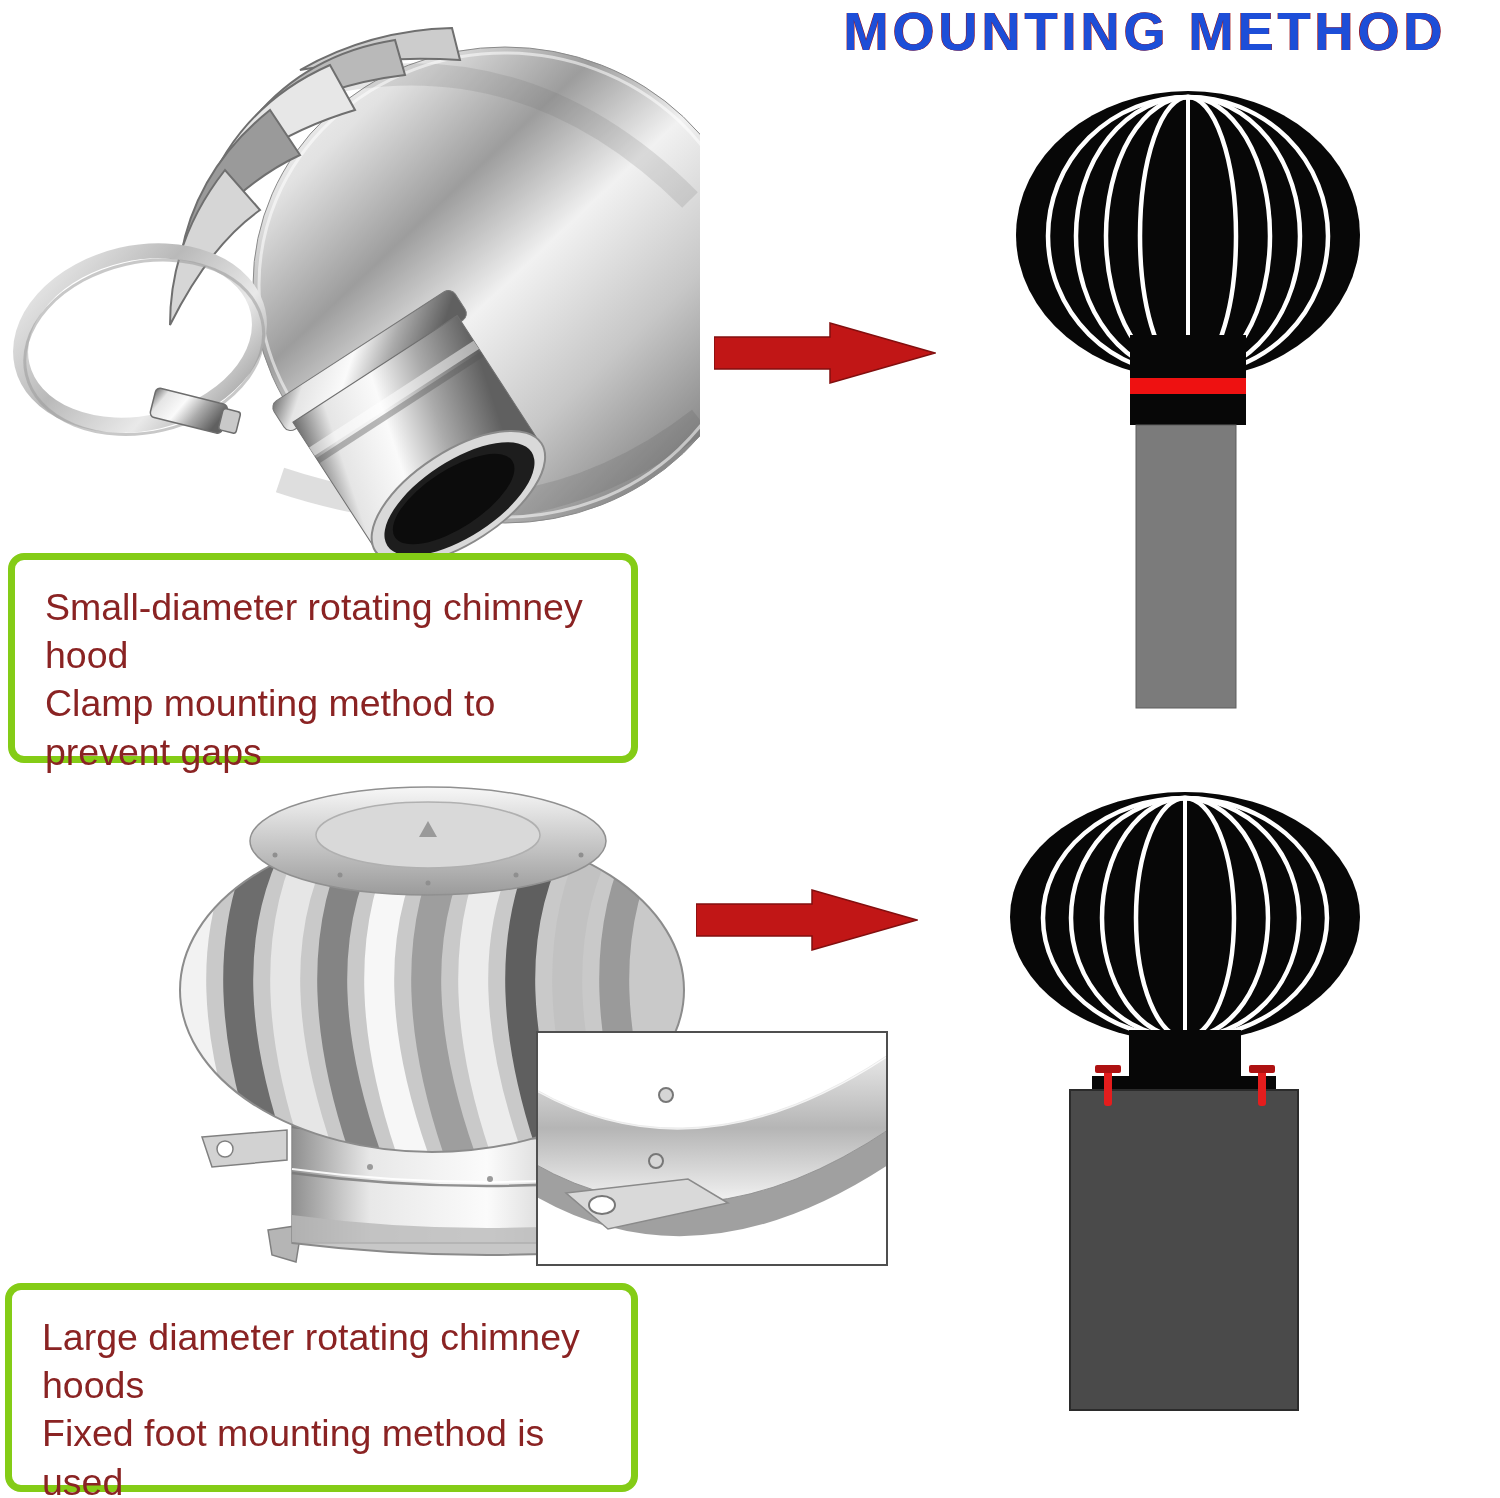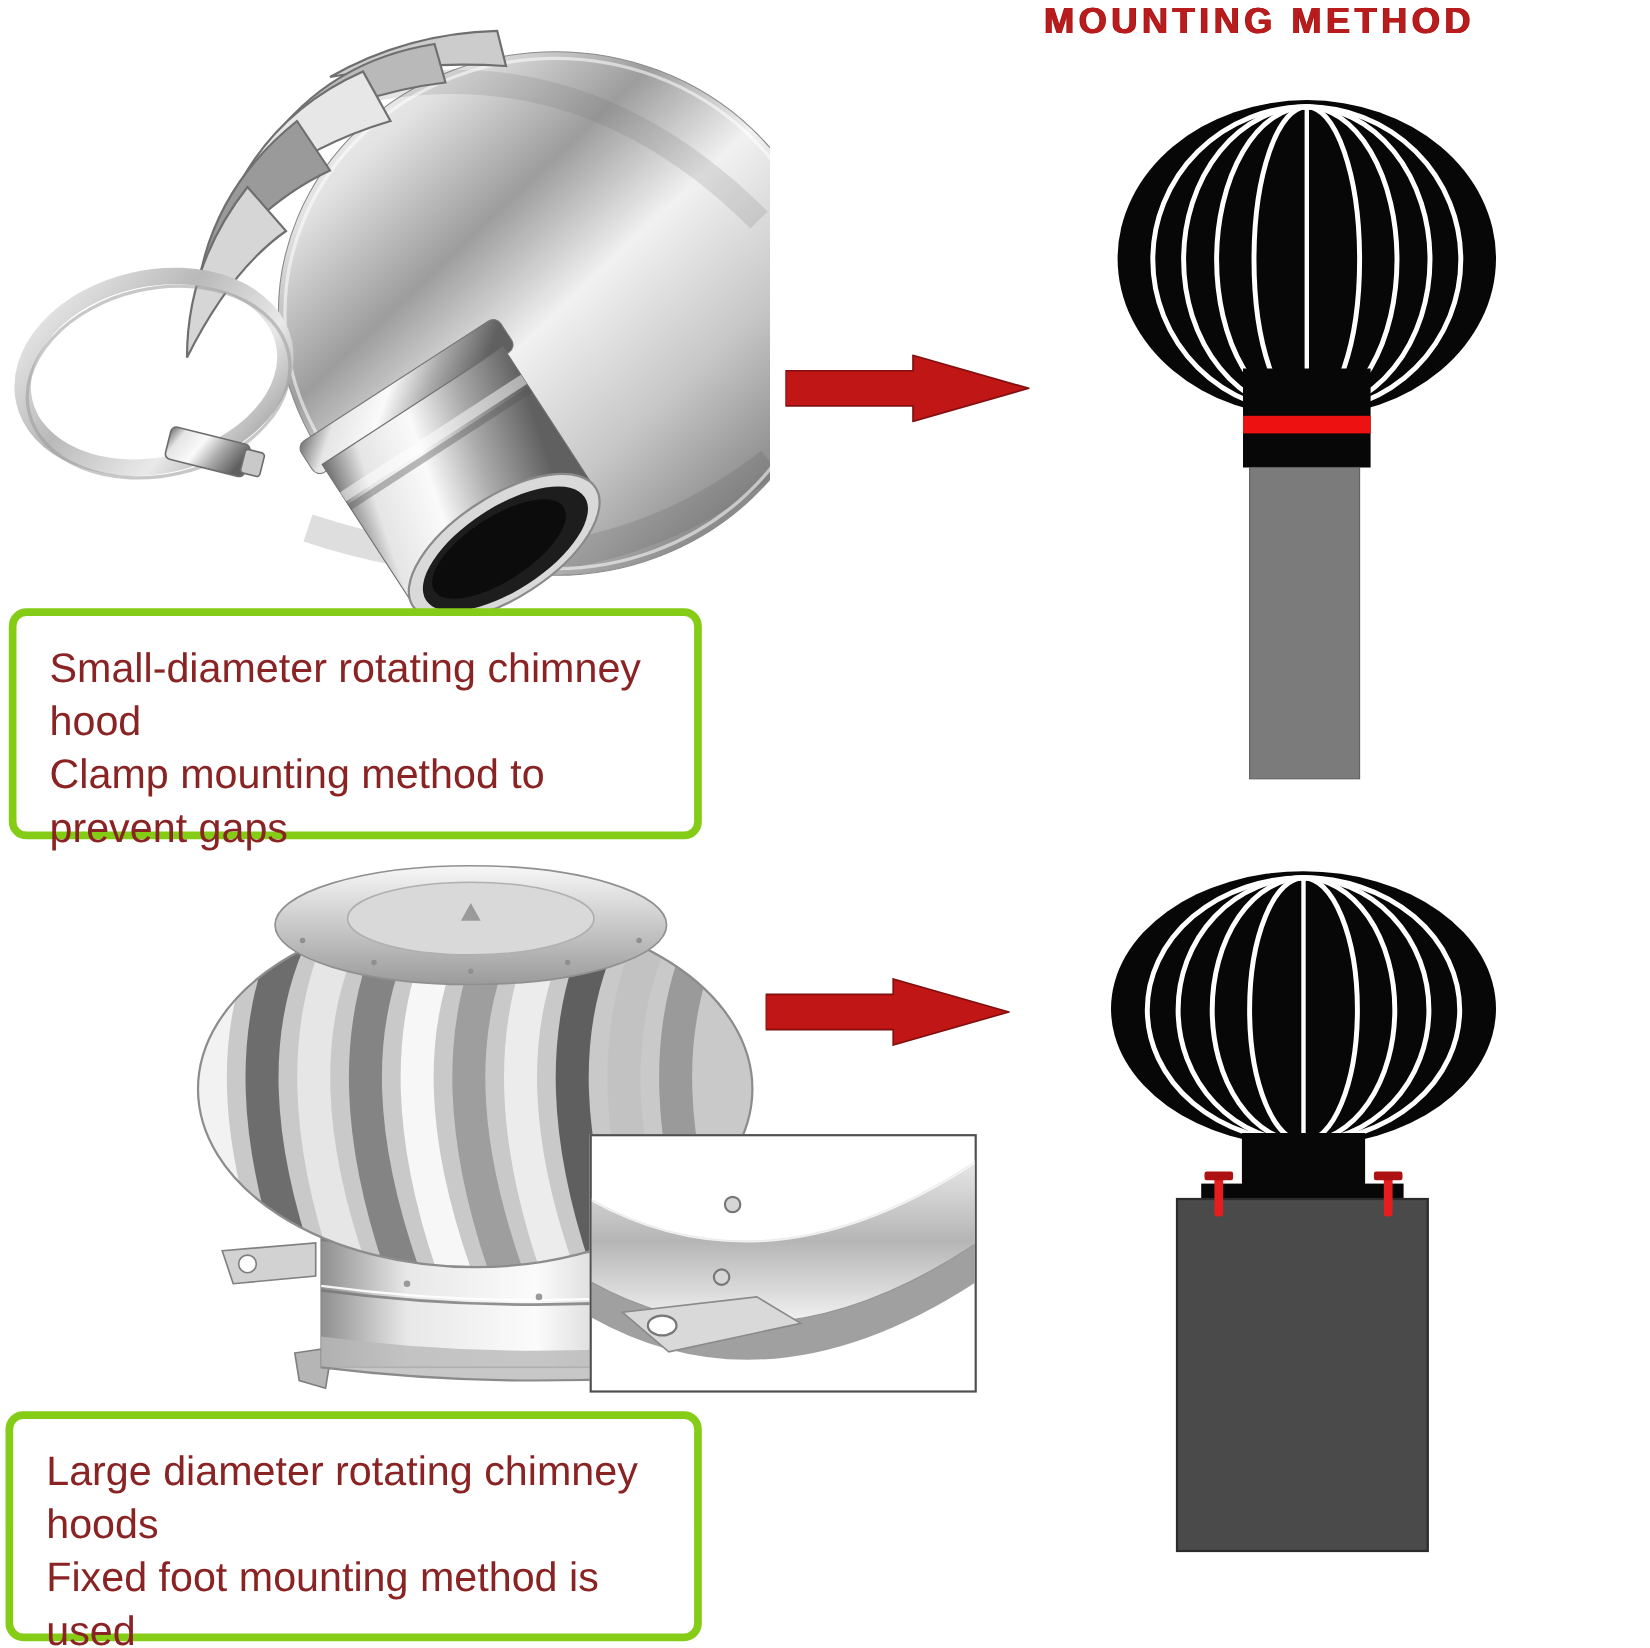--- a/index.html
+++ b/index.html
@@ -1,20 +1,20 @@
 <!DOCTYPE html>
 <html><head>
 <meta charset="utf-8">
 <style>
   html,body{margin:0;padding:0;background:#fff;}
   #canvas{position:relative;width:1500px;height:1498px;background:#ffffff;overflow:hidden;
           font-family:"Liberation Sans",sans-serif;}
   .abs{position:absolute;}
   #title{left:790px;top:0px;width:710px;height:60px;text-align:center;
-         font-size:33px;font-weight:900;letter-spacing:4px;color:#b91c1c;
+         font-size:54px;font-weight:900;letter-spacing:4px;color:#1d4ed8;
          text-shadow:0.6px 0 0 #a31313,-0.6px 0 0 #a31313;white-space:nowrap;}
   .caption-box{box-sizing:border-box;background:#ffffff;border:7px solid #84cc16;border-radius:16px;
                padding:23px 14px 0 30px;color:#8a2323;font-size:37.5px;line-height:1.285;
                white-space:pre-line;}
   #caption-small{left:8px;top:553px;width:630px;height:210px;}
   #caption-large{left:5px;top:1283px;width:633px;height:209px;}
   #photo-small{left:0;top:0;}
   #photo-large{left:40px;top:775px;}
   #inset{left:536px;top:1031px;width:352px;height:235px;box-sizing:border-box;
          border:2px solid #4f4f4f;background:#fff;}

